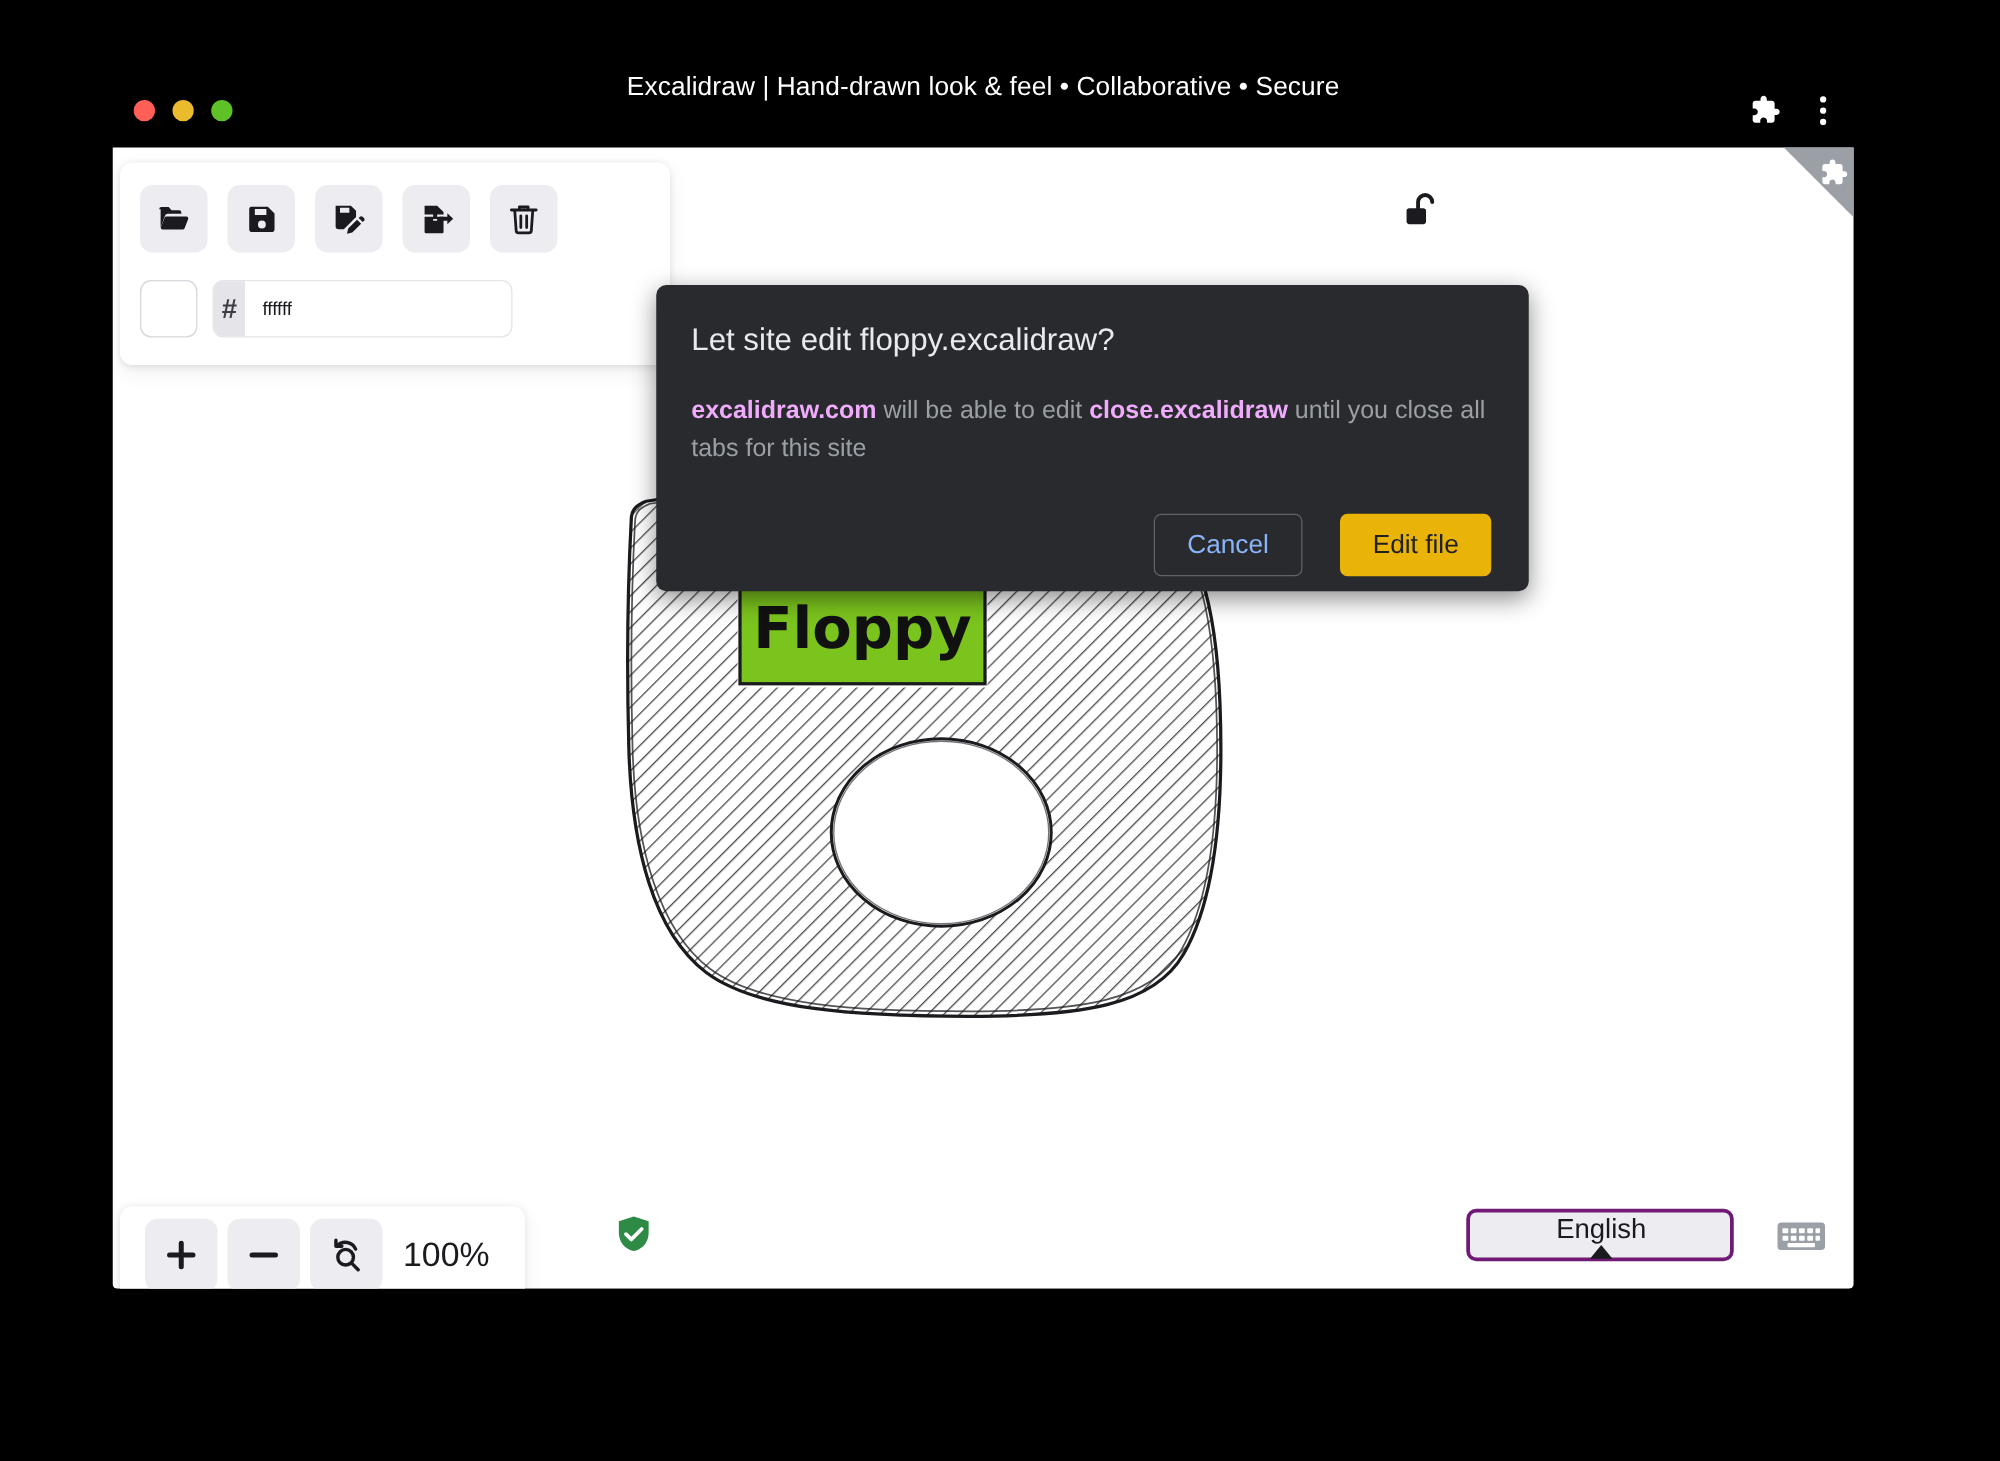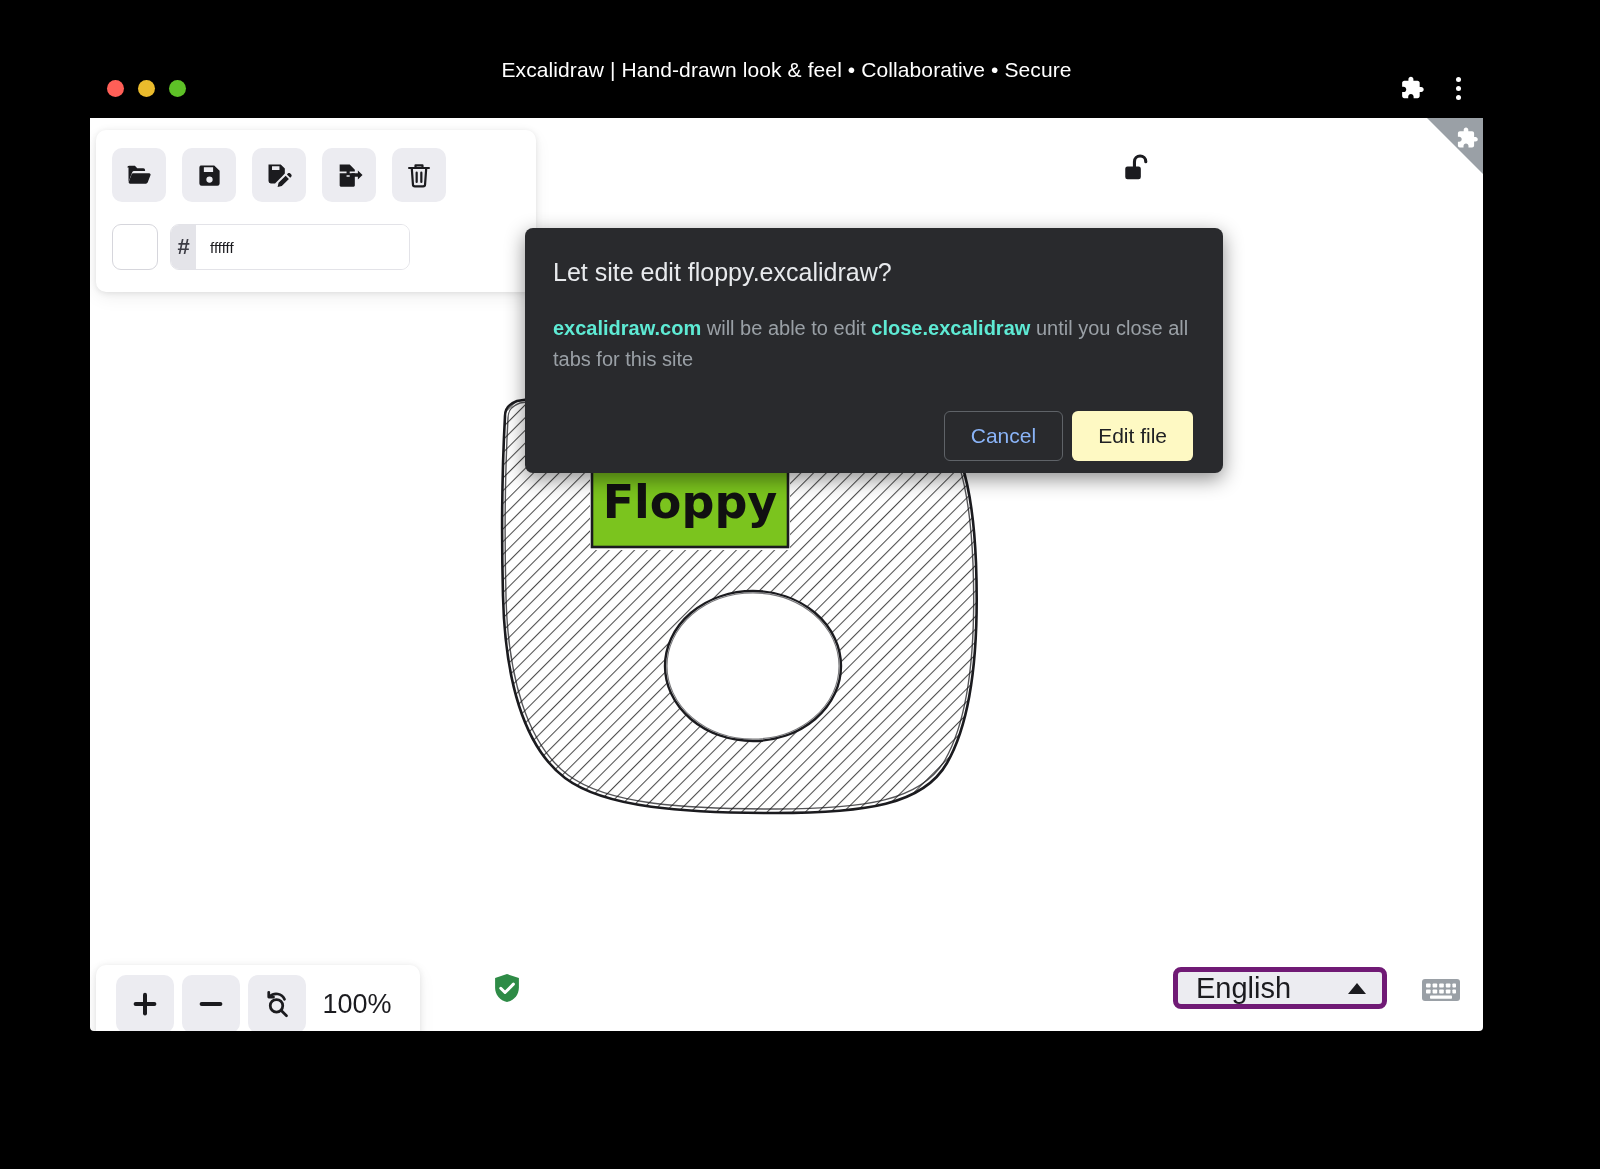--- a/index.html
+++ b/index.html
@@ -218,29 +218,30 @@
   .lang-bar {
     position: absolute;
     right: 96px;
     bottom: 22px;
     display: flex; align-items: center;
   }
   .lang-select {
     width: 214px;
     height: 42px;
     background: #ececf1;
-    border: 5px solid #701a75;
+    border: 3px solid #701a75;
     border-radius: 8px;
     display: flex;
     align-items: center;
     justify-content: space-between;
     padding: 0 16px 0 18px;
-    font-size: 29px;
+    font-size: 22px;
     color: #1b1b1f;
     cursor: pointer;
+    flex-direction: column;
   }
   .caret-up {
     width: 0; height: 0;
     border-left: 9px solid transparent;
     border-right: 9px solid transparent;
     border-bottom: 11px solid #1b1b1f;
   }
   .keyboard-btn {
     position: absolute;
     right: 22px;
@@ -265,42 +266,42 @@
     font-size: 25px;
     font-weight: 400;
     margin-bottom: 26px;
   }
   .perm-body {
     color: #9aa0a6;
     font-size: 20px;
     line-height: 31px;
     max-width: 640px;
   }
-  .perm-body b { color: #5eead4; font-weight: 700; }
+  .perm-body b { color: #f0abfc; font-weight: 700; }
   .perm-actions {
     display: flex;
     justify-content: flex-end;
-    gap: 9px;
+    gap: 30px;
     margin-top: 36px;
   }
   .btn {
     font-size: 21px;
     border-radius: 6px;
     padding: 0 26px;
     height: 50px;
     cursor: pointer;
     font-family: "Liberation Sans", sans-serif;
   }
   .btn-cancel {
     background: transparent;
     color: #8ab4f8;
     border: 1px solid #5f6368;
   }
   .btn-primary {
-    background: #fef9c3;
+    background: #eab308;
     color: #202124;
     border: none;
     font-weight: 500;
   }
 </style>
 </head>
 <body>
 
 <div id="root">
 

